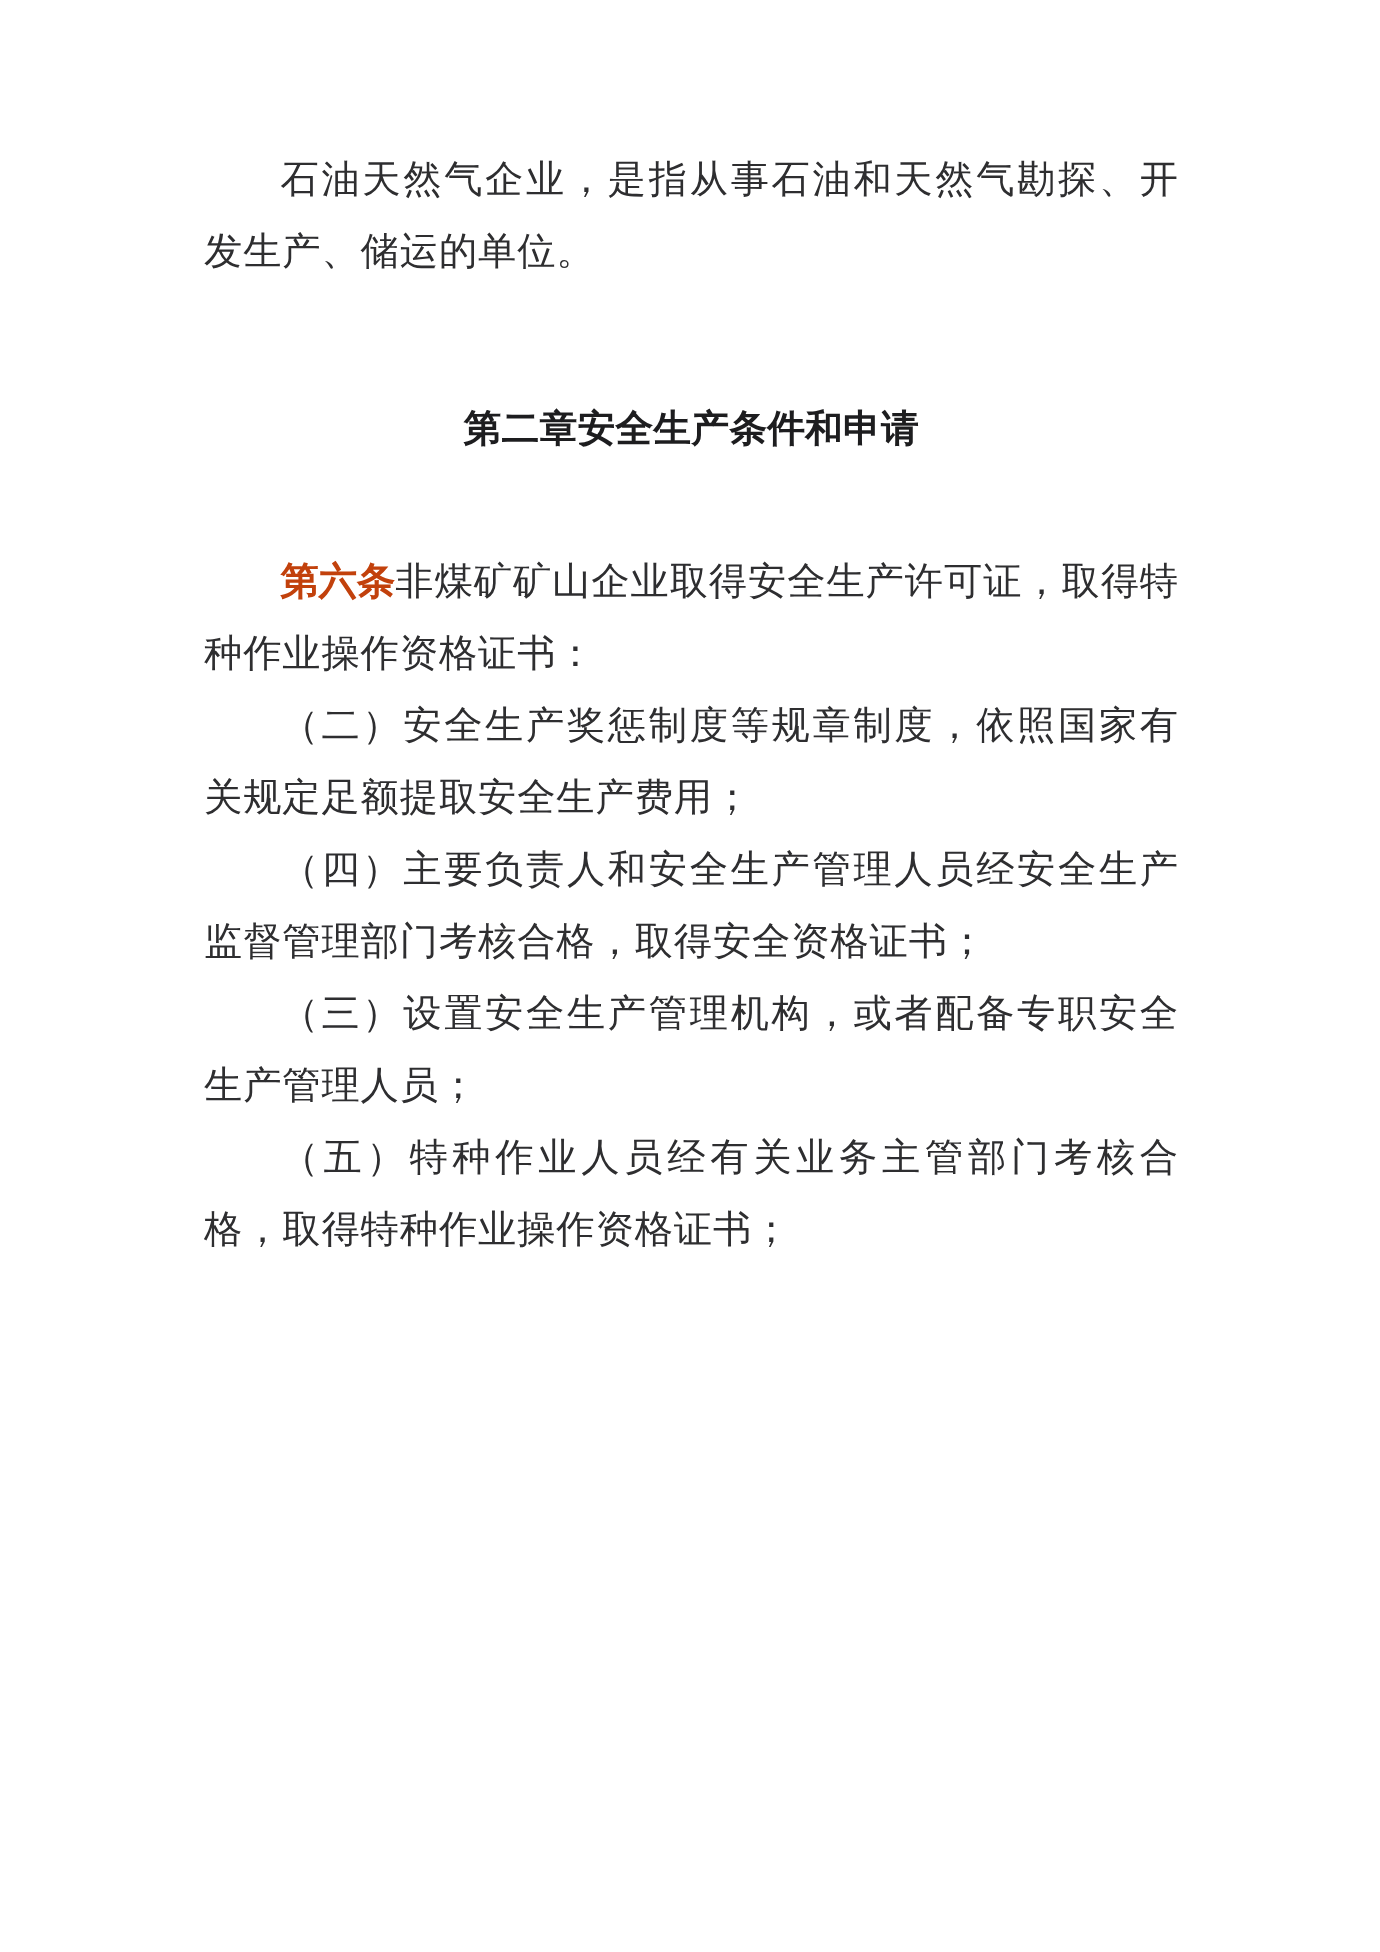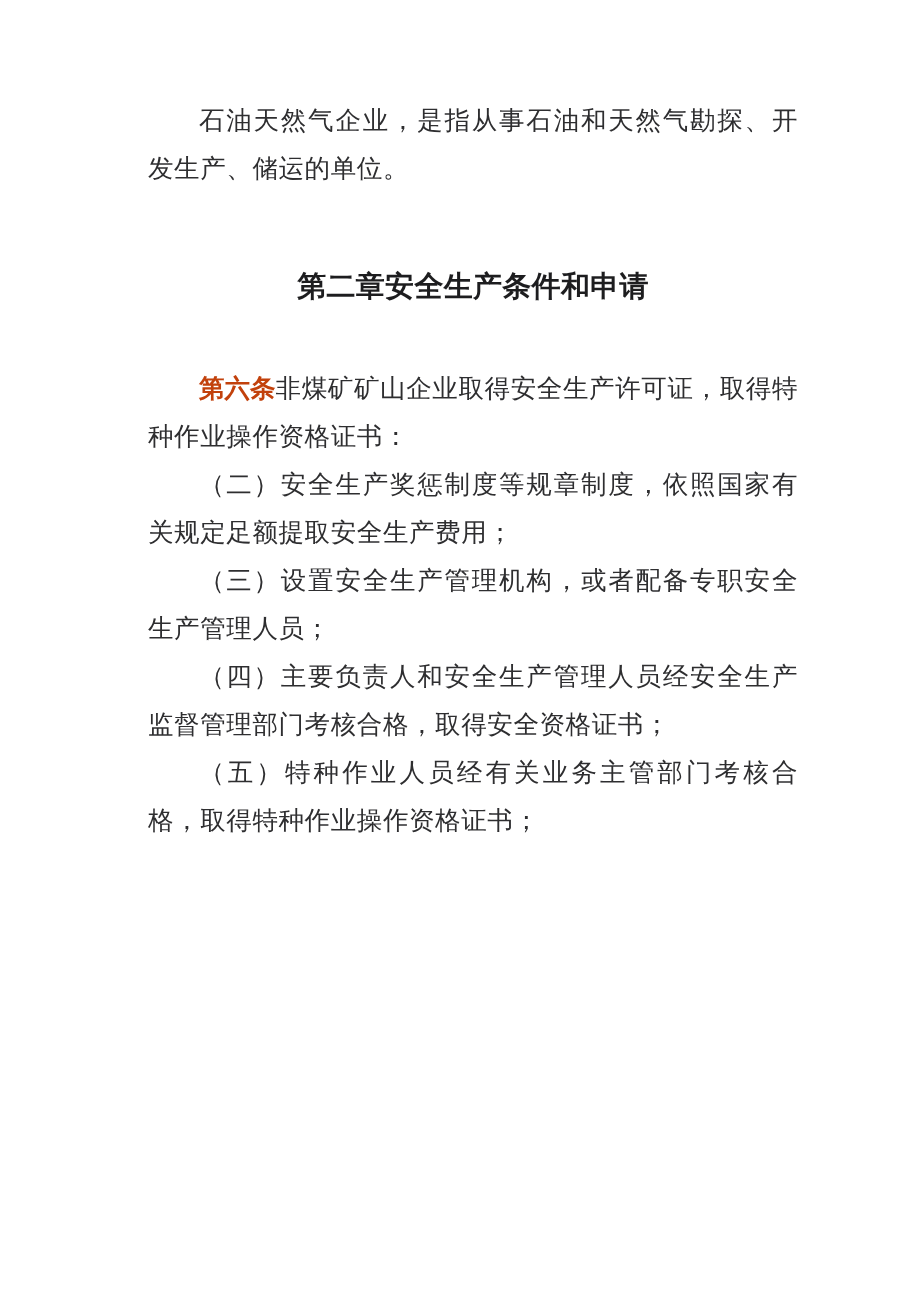--- a/index.html
+++ b/index.html
@@ -19,21 +19,21 @@
     position: relative;
     width: 920px;
     height: 1301px;
     background: #ffffff;
     box-sizing: border-box;
     padding: 0;
   }
 
   .content {
     position: absolute;
-    left: 148px;
+    left: 136px;
     top: 96px;
     width: 650px;
   }
 
   
   .para {
     font-family: "DejaVu Serif", "Liberation Serif", serif;
     font-size: 25.5px;
     line-height: 48px;
     color: #2e2e30;
@@ -45,21 +45,21 @@
     -webkit-font-smoothing: antialiased;
   }
 
   .para.tight-indent {
     text-indent: 51px;
   }
 
   
   .chapter-heading {
     font-family: "Liberation Sans", "DejaVu Sans", sans-serif;
-    font-size: 29px;
+    font-size: 25px;
     font-weight: bold;
     color: #1d1d1f;
     text-align: center;
     line-height: 40px;
     margin: 0;
     letter-spacing: 0.3px;
   }
 
   
   .art-no {
@@ -84,20 +84,20 @@
 
     <h2 class="chapter-heading">第二章安全生产条件和申请</h2>
 
     <div class="spacer-after-heading"></div>
 
     <p class="para"><span class="art-no">第六条</span><span>非煤矿矿山企业取得安全生产许可证，取得特种作业操作资格证书：</span></p>
 
 
     <p class="para">（二）安全生产奖惩制度等规章制度，依照国家有关规定足额提取安全生产费用；</p>
 
+    <p class="para tight-indent">（四）主要负责人和安全生产管理人员经安全生产监督管理部门考核合格，取得安全资格证书；</p>
+
     <p class="para">（三）设置安全生产管理机构，或者配备专职安全生产管理人员；</p>
-
-    <p class="para tight-indent">（四）主要负责人和安全生产管理人员经安全生产监督管理部门考核合格，取得安全资格证书；</p>
 
     <p class="para">（五）特种作业人员经有关业务主管部门考核合格，取得特种作业操作资格证书；</p>
 
   </div>
 </div>
 
 </body></html>

